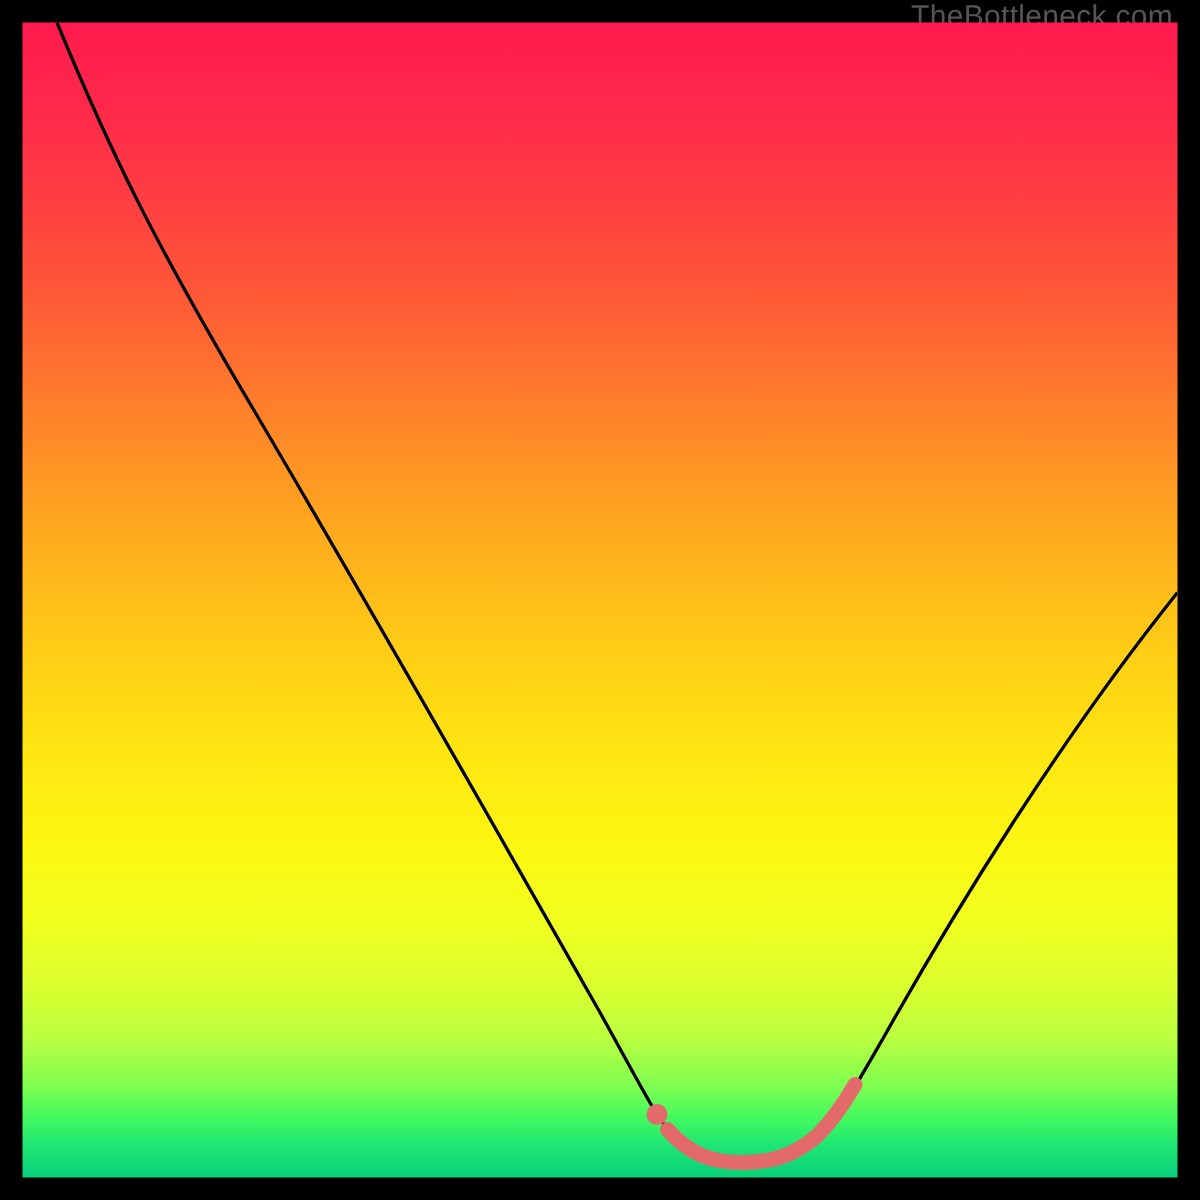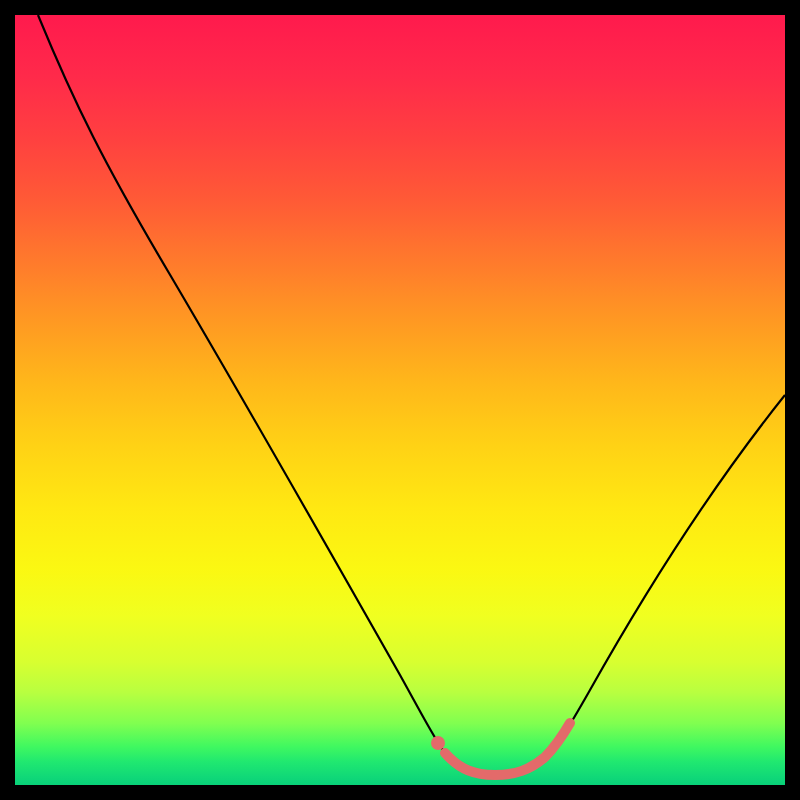--- a/index.html
+++ b/index.html
@@ -58,20 +58,21 @@
     left: 0;
     top: 0;
     width: 770px;
     height: 770px;
   }
 </style>
 </head>
 <body>
 
 <div class="frame">
+  <div class="attribution">TheBottleneck.com</div>
 
   <div class="plot-area">
     <svg class="curve" viewBox="0 0 770 770" preserveAspectRatio="none">
 
       <path d="M 23 0
                C 60 90, 90 150, 154 258
                C 220 370, 300 510, 385 660
                C 410 705, 420 725, 430 738
                C 445 755, 460 760, 480 760
                C 500 760, 515 755, 530 742

